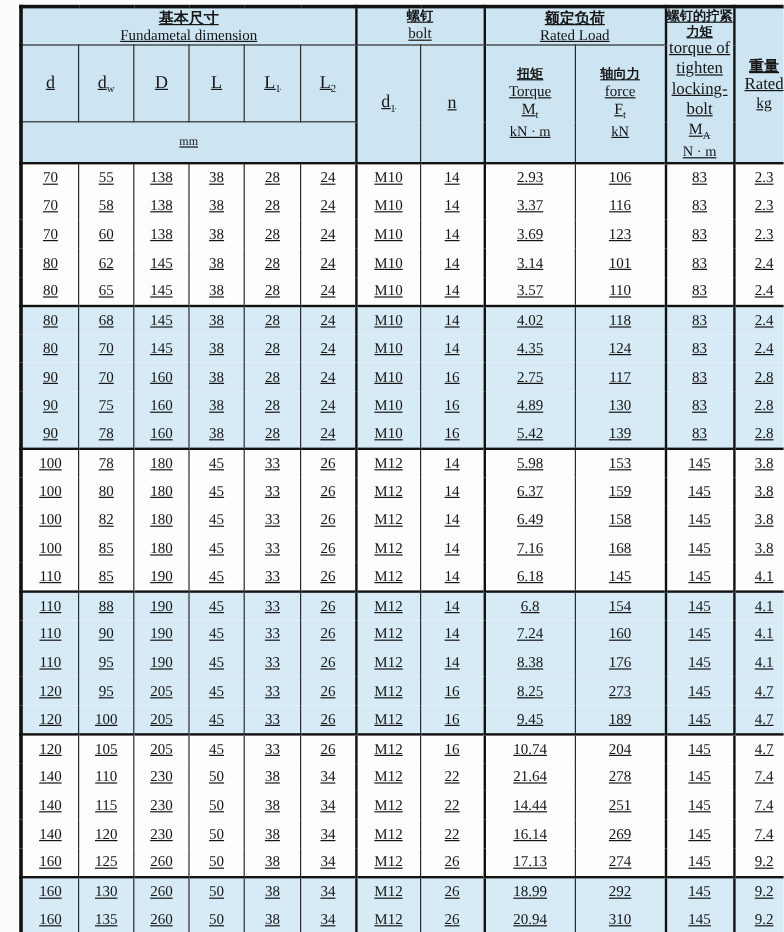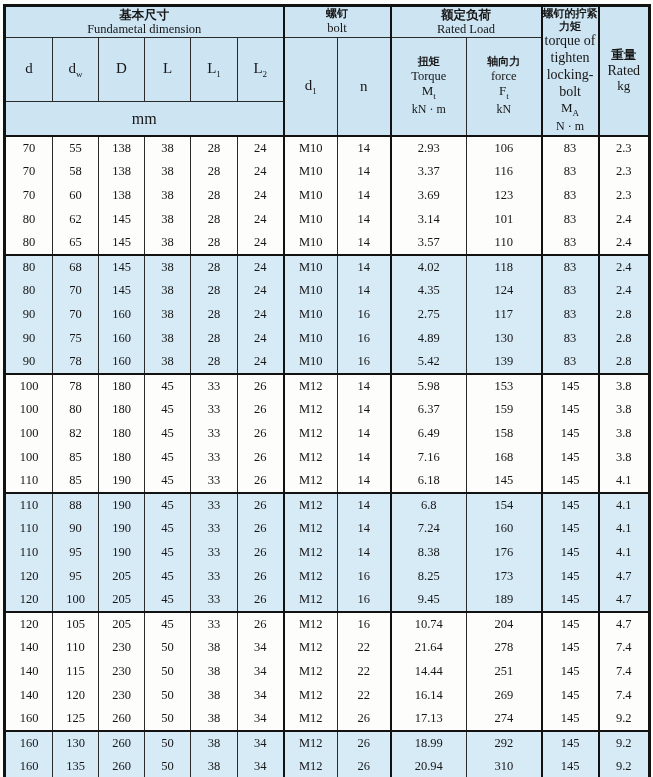--- a/index.html
+++ b/index.html
@@ -12,21 +12,22 @@
   html, body {
     margin: 0;
     width: 653px;
     background: #fcfcfa;
     font-family: "Liberation Serif", "DejaVu Serif", serif;
     color: #161616;
   }
   .page {
     width: 653px;
     height: 777px;
-    padding: 4px 3px;
+    padding: 4px 16px;
+    text-decoration: underline;
   }
   table.spec {
     border-collapse: collapse;
     table-layout: fixed;
     width: 647px;
     border: 3px solid var(--thick);
   }
   
   thead th {
     background: var(--header-bg);
@@ -39,21 +40,21 @@
   thead tr.h1 th { height: 32px; }
   thead tr.h2 th { height: 36px; }
   thead tr.h3 th { height: 34px; }
   th.hdr-bottom { border-bottom: 2px solid var(--thick); }
   .zh  { font-size: 12.5px; font-weight: bold; line-height: 1.15; font-family: "DejaVu Sans", "Liberation Serif", serif; }
   .zh.sm { font-size: 11px; }
   .en  { font-size: 12.5px; line-height: 1.15; }
   .en.sm { font-size: 14px; line-height: 1.2; }
   .letter { font-size: 15px; }
   .letter sub, .sym sub { font-size: 9px; }
-  .mm { font-size: 16px; margin-top: 31px; }
+  .mm { font-size: 10px; margin-top: 31px; }
   .sym { font-size: 13px; line-height: 1.2; }
   .unit { font-size: 12px; line-height: 1.25; }
   .multiline { padding: 1px 0; }
   .vfill {
     height: 96px;
     display: flex;
     flex-direction: column;
     justify-content: center;
     align-items: center;
   }
@@ -407,21 +408,21 @@
         <tr class="band">
           <td>120</td>
           <td>95</td>
           <td>205</td>
           <td>45</td>
           <td>33</td>
           <td class="sec-r">26</td>
           <td>M12</td>
           <td class="sec-r">16</td>
           <td>8.25</td>
-          <td class="sec-r">173</td>
+          <td class="sec-r">273</td>
           <td class="sec-r">145</td>
           <td>4.7</td>
         </tr>
         <tr class="band">
           <td>120</td>
           <td>100</td>
           <td>205</td>
           <td>45</td>
           <td>33</td>
           <td class="sec-r">26</td>

